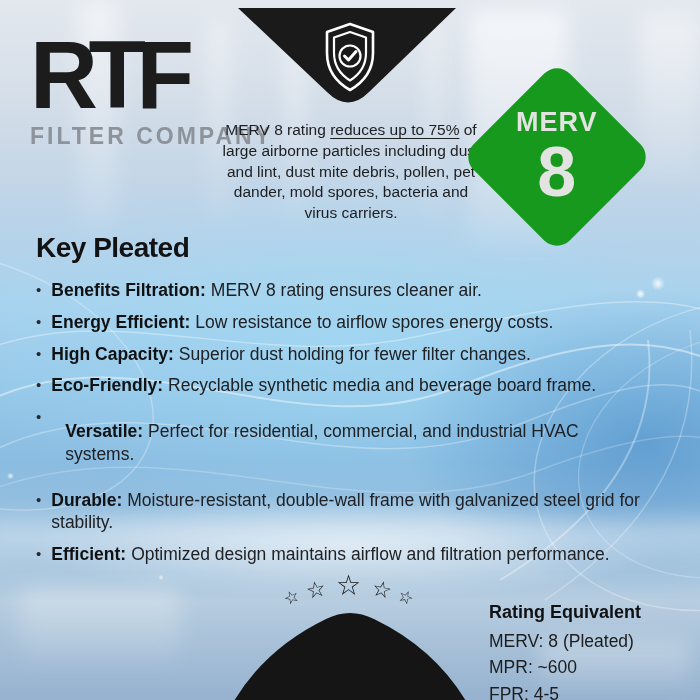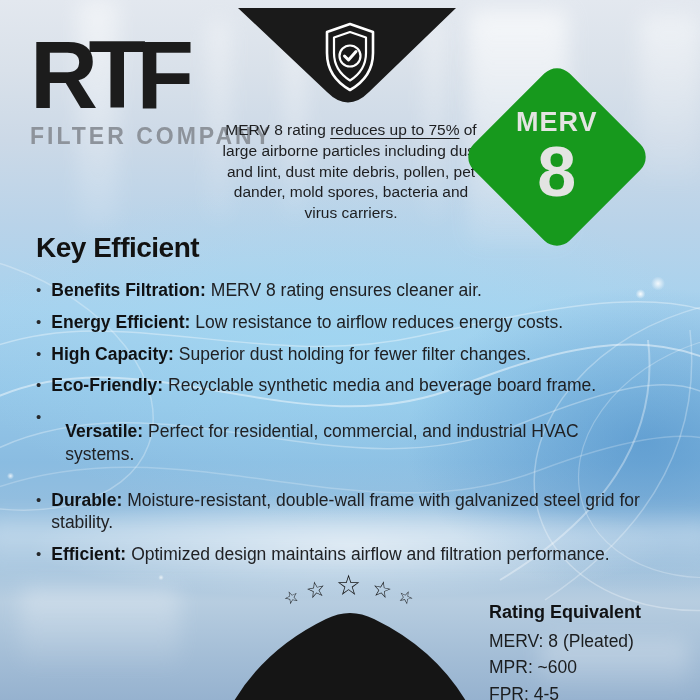--- a/index.html
+++ b/index.html
@@ -110,29 +110,29 @@
       <span>MERV 8 rating </span><span class="u">reduces up to 75%</span><span> of large airborne particles including dust and lint, dust mite debris, pollen, pet dander, mold spores, bacteria and virus carriers.</span>
     </div>
 
     <div class="diamond" style="background:#17991d;">
       <div class="diamond-inner">
         <div class="diamond-merv">MERV</div>
         <div class="diamond-num">8</div>
       </div>
     </div>
 
-    <div class="kb-heading">Key Efficient</div>
+    <div class="kb-heading">Key Pleated</div>
     <ul class="benefits">
       <li>
           <span class="dot">•</span>
           <p style="margin:0"><span class="b">Benefits Filtration:</span><span>MERV 8 rating ensures cleaner air.</span></p>
         </li>
       <li>
           <span class="dot">•</span>
-          <p style="margin:0"><span class="b">Energy Efficient:</span><span>Low resistance to airflow reduces energy costs.</span></p>
+          <p style="margin:0"><span class="b">Energy Efficient:</span><span>Low resistance to airflow spores energy costs.</span></p>
         </li>
       <li>
           <span class="dot">•</span>
           <p style="margin:0"><span class="b">High Capacity:</span><span>Superior dust holding for fewer filter changes.</span></p>
         </li>
       <li>
           <span class="dot">•</span>
           <p style="margin:0"><span class="b">Eco-Friendly:</span><span>Recyclable synthetic media and beverage board frame.</span></p>
         </li>
       <li>

